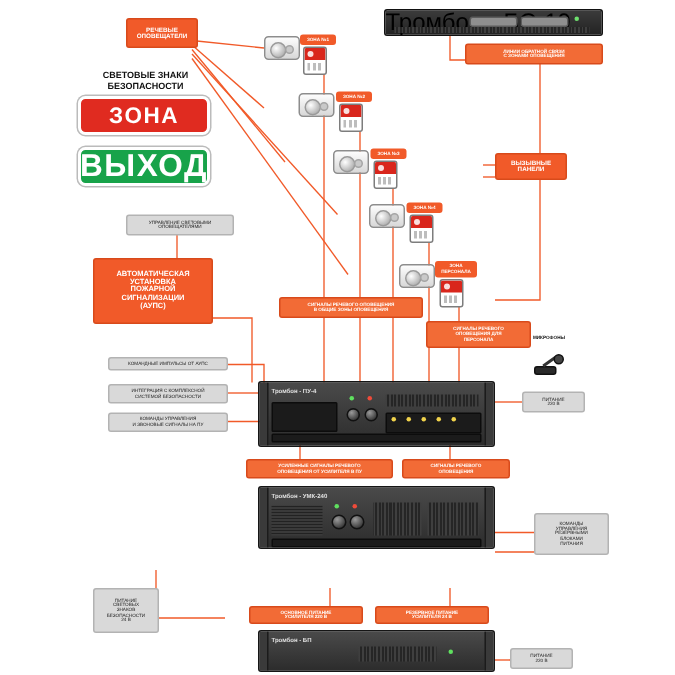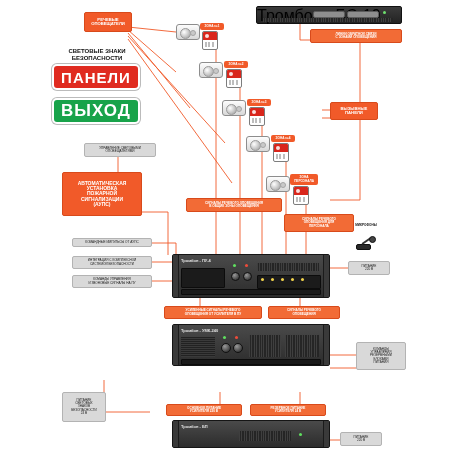--- a/index.html
+++ b/index.html
@@ -135,22 +135,22 @@
       <path d="M104 396 L104 380"></path>
     </g>
   </svg>
 
   <div class="box orange t4" style="left:84px;top:12px;width:48px;height:20px;white-space:pre-line;">РЕЧЕВЫЕ
 ОПОВЕЩАТЕЛИ</div>
 
   <div class="heading t6" style="left:48px;top:48px;width:98px;white-space:pre-line;">СВЕТОВЫЕ ЗНАКИ
 БЕЗОПАСНОСТИ</div>
 
-  <div class="sign sign-red" style="left:52px;top:64px;width:88px;height:26px;font-size:15px;">ПАНЕЛИ</div>
-  <div class="sign sign-green" style="left:52px;top:98px;width:88px;height:26px;font-size:17px;">ВЫХОД</div>
+  <div class="sign sign-red" style="left:52px;top:64px;width:88px;height:26px;font-size:15px;">ЗОНА</div>
+  <div class="sign sign-green" style="left:52px;top:98px;width:88px;height:26px;font-size:21px;">ВЫХОД</div>
 
   <div class="spk" style="left:176px;top:24px;"></div>
   <div class="spk" style="left:199px;top:62px;"></div>
   <div class="spk" style="left:222px;top:100px;"></div>
   <div class="spk" style="left:246px;top:136px;"></div>
   <div class="spk" style="left:266px;top:176px;"></div>
 
   <div class="zone t3" style="left:200px;top:23px;width:24px;height:7px;">ЗОНА №1</div>
   <div class="zone t3" style="left:224px;top:61px;width:24px;height:7px;">ЗОНА №2</div>
   <div class="zone t3" style="left:247px;top:99px;width:24px;height:7px;">ЗОНА №3</div>

